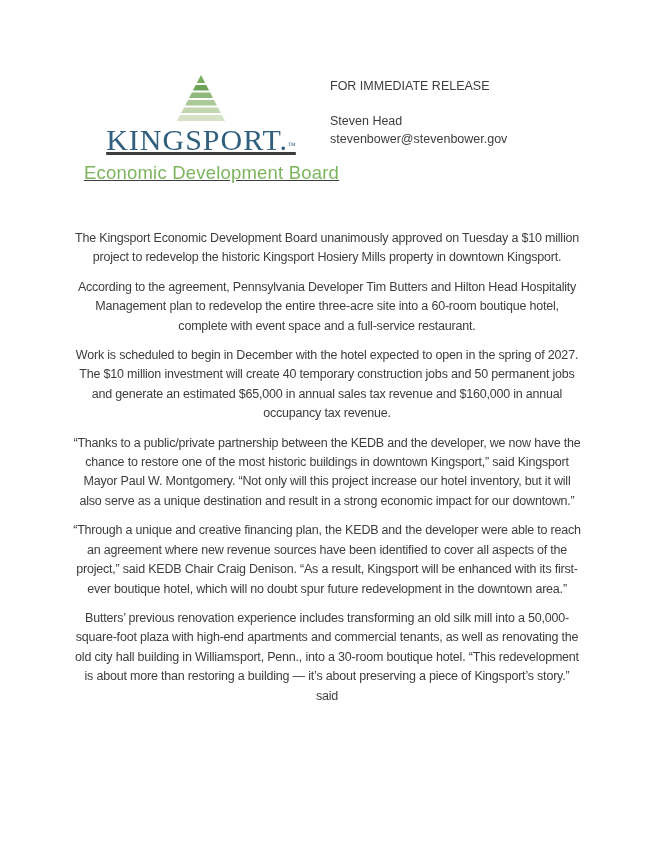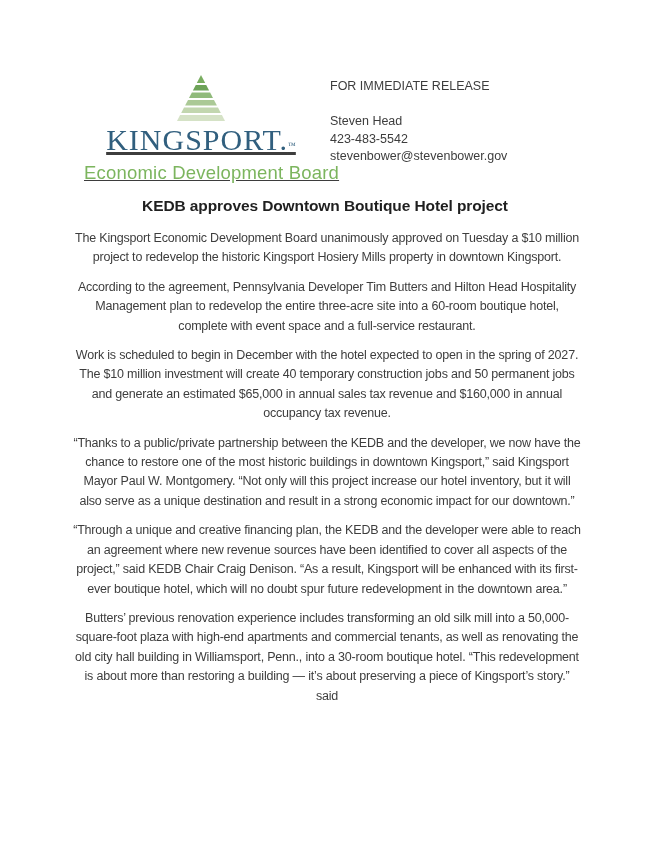--- a/index.html
+++ b/index.html
@@ -102,25 +102,23 @@
       <polygon points="7,32.5 41,32.5 43.8,38 4.2,38" fill="#c2d6af"></polygon>
       <polygon points="3.1,40 44.9,40 48,46 0,46" fill="#d5e2c6"></polygon>
     </svg>
     <div class="logo-name"><span>KINGSPORT.</span><span class="tm">™</span></div>
     <div class="logo-subtitle">Economic Development Board</div>
   </div>
 
   <div class="contact">
     <div class="release-label">FOR IMMEDIATE RELEASE</div>
     <div>Steven Head</div>
-    <div>423-483-5542</div>
     <div>stevenbower@stevenbower.gov</div>
   </div>
 
-  <div class="headline">KEDB approves Downtown Boutique Hotel project</div>
 
   <div class="body-text">
     <p>The Kingsport Economic Development Board unanimously approved on Tuesday a $10 million project to redevelop the historic Kingsport Hosiery Mills property in downtown Kingsport.</p>
     <p>According to the agreement, Pennsylvania Developer Tim Butters and Hilton Head Hospitality Management plan to redevelop the entire three-acre site into a 60-room boutique hotel, complete with event space and a full-service restaurant.</p>
     <p>Work is scheduled to begin in December with the hotel expected to open in the spring of 2027. The $10 million investment will create 40 temporary construction jobs and 50 permanent jobs and generate an estimated $65,000 in annual sales tax revenue and $160,000 in annual occupancy tax revenue.</p>
     <p>“Thanks to a public/private partnership between the KEDB and the developer, we now have the chance to restore one of the most historic buildings in downtown Kingsport,” said Kingsport Mayor Paul W. Montgomery. “Not only will this project increase our hotel inventory, but it will also serve as a unique destination and result in a strong economic impact for our downtown.”</p>
     <p>“Through a unique and creative financing plan, the KEDB and the developer were able to reach an agreement where new revenue sources have been identified to cover all aspects of the project,” said KEDB Chair Craig Denison. “As a result, Kingsport will be enhanced with its first-ever boutique hotel, which will no doubt spur future redevelopment in the downtown area.”</p>
     <p>Butters’ previous renovation experience includes transforming an old silk mill into a 50,000-square-foot plaza with high-end apartments and commercial tenants, as well as renovating the old city hall building in Williamsport, Penn., into a 30-room boutique hotel. “This redevelopment is about more than restoring a building — it’s about preserving a piece of Kingsport’s story.” said</p>
   </div>
 

